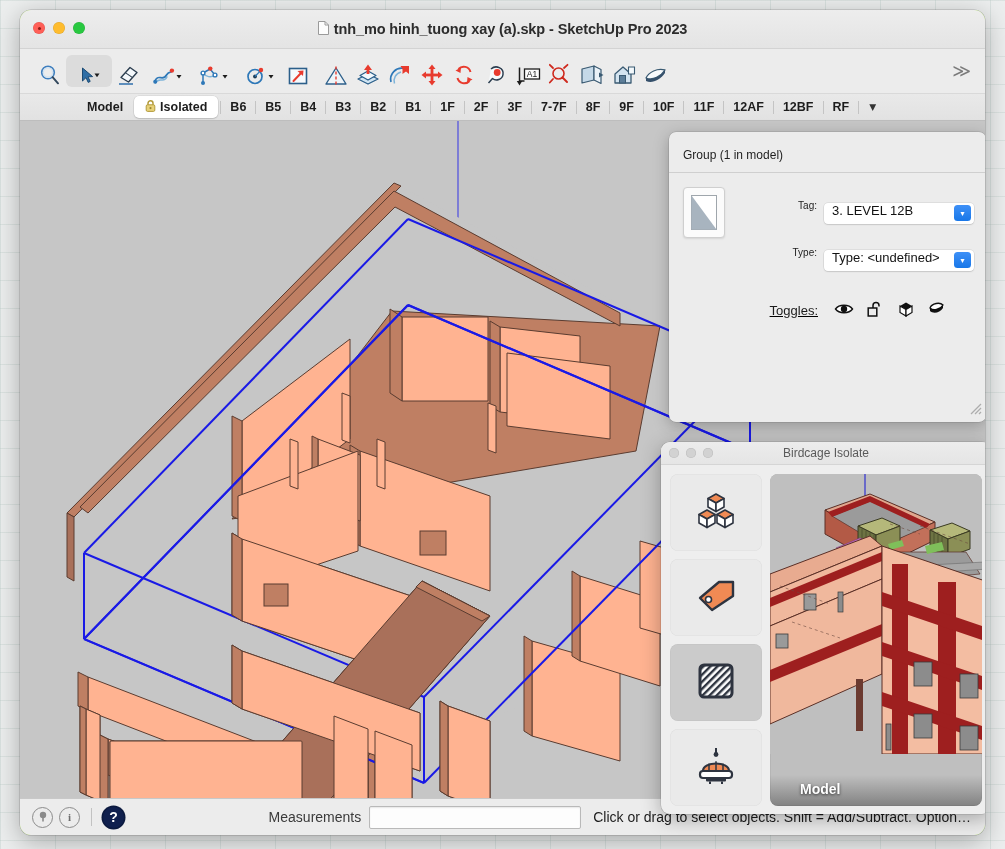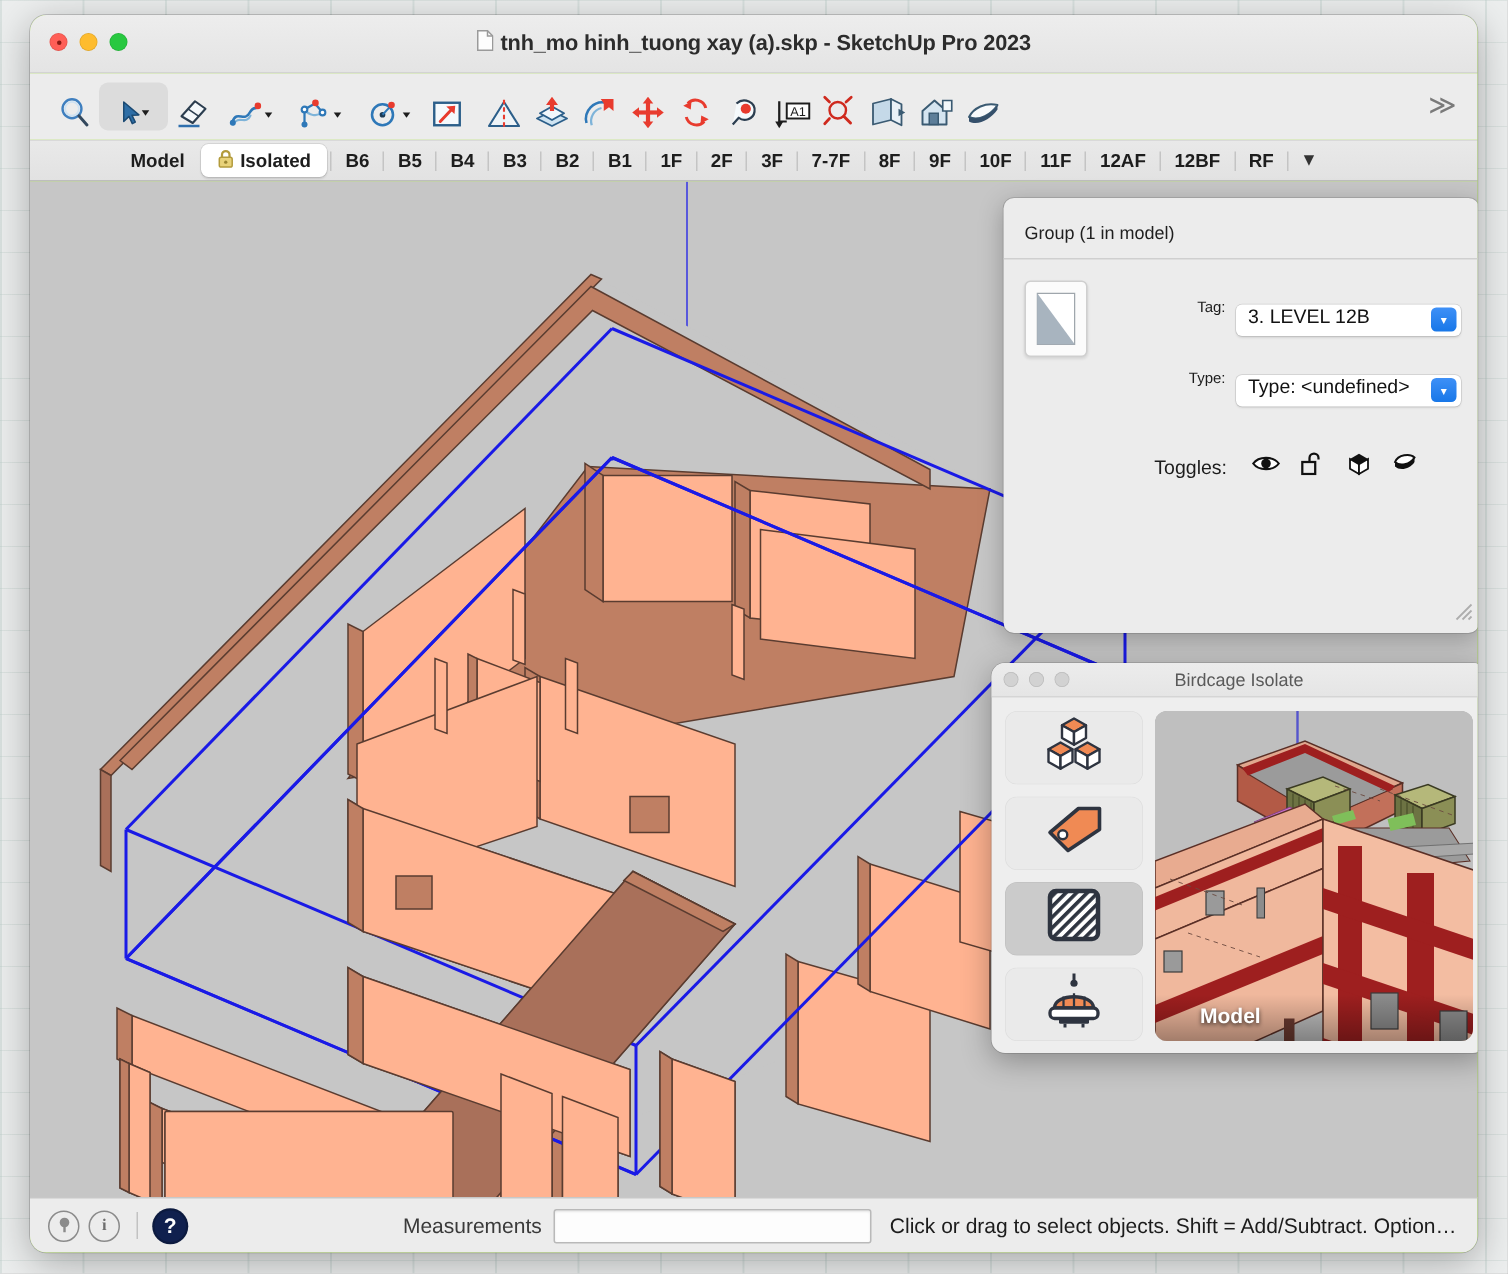--- a/index.html
+++ b/index.html
@@ -216,29 +216,29 @@
   .ei-caret {
     position: absolute; right: 3px; top: 2.5px;
     width: 17px; height: 16px; border-radius: 3.5px;
     background: linear-gradient(#3e90f7,#1877e8);
     display: flex; align-items: center; justify-content: center;
     color: #fff; font-size: 8px;
     font-family: "DejaVu Sans", sans-serif;
   }
   #ei-toggles {
     display: flex; align-items: center; justify-content: flex-end;
-    gap: 13px; padding: 20px 40px 0 0;
+    gap: 13px; padding: 20px 40px 0 0; text-decoration: underline;
   }
   #ei-toggles .tg-label { font-size: 13px; color: #1c1c1c; margin-right: 3px; }
   #ei-grip { position: absolute; right: 4px; bottom: 3px; opacity: 0.55; }
   
   #birdcage-panel {
     position: absolute;
     left: 641px; top: 432px;
-    width: 330px; height: 260px;
+    width: 330px; height: 372px;
     background: #eeeeee;
     border-radius: 9px;
     box-shadow: 0 5px 20px rgba(0,0,0,0.30), 0 0 0 0.5px rgba(0,0,0,0.17);
     overflow: hidden;
   }
   #bc-titlebar {
     height: 22px; position: relative;
     background: linear-gradient(#ececec,#e5e5e5);
     border-bottom: 0.5px solid #d5d5d5;
     display: flex; align-items: center; justify-content: center;

